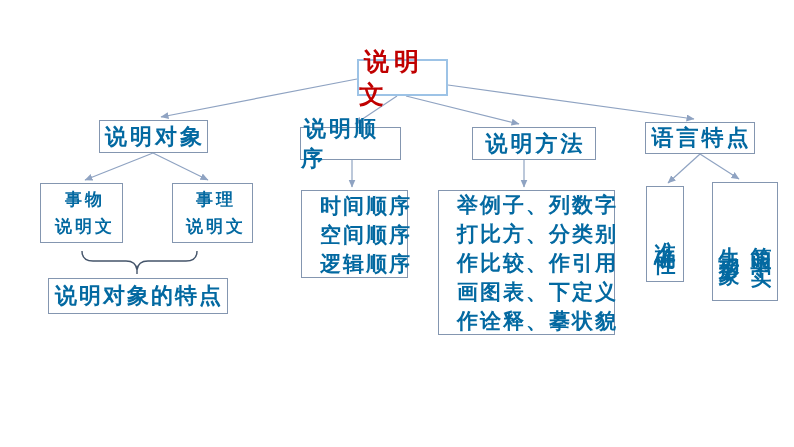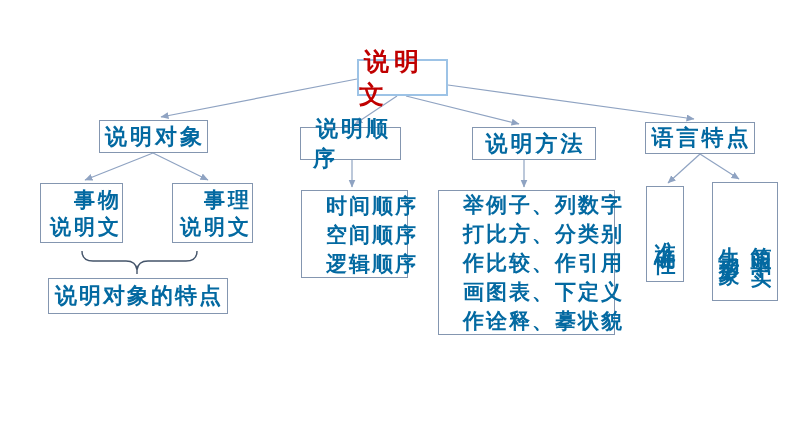--- a/index.html
+++ b/index.html
@@ -18,25 +18,25 @@
     box-sizing:border-box;
     display:flex;align-items:center;justify-content:center;
     color:#0369a1;font-weight:bold;
   }
   .node.root{
     border:2px solid #9dc3e6;
     color:#c00000;
     font-size:25px;letter-spacing:5px;text-indent:5px;
   }
   .lvl2{font-size:22px;letter-spacing:3px;text-indent:3px;}
-  .two-line{flex-direction:column;align-items:flex-end;justify-content:center;
-    font-size:21px;letter-spacing:3px;line-height:27px;padding-left:7px;}
+  .two-line{flex-direction:column;align-items:center;justify-content:center;
+    font-size:17px;letter-spacing:3px;line-height:27px;padding-left:7px;}
   .sum{font-size:22px;letter-spacing:2px;text-indent:2px;}
   .list{flex-direction:column;align-items:flex-start;justify-content:center;
-    font-size:21px;letter-spacing:2px;line-height:29px;padding-left:24px;}
+    font-size:21px;letter-spacing:2px;line-height:29px;padding-left:18px;}
   .list .row{display:block;white-space:nowrap;}
   .vbox{flex-direction:row;align-items:center;justify-content:center;gap:4px;}
   .vcol{
     writing-mode:vertical-rl;text-orientation:upright;
     font-size:21px;letter-spacing:6px;font-weight:bold;white-space:nowrap;
   }
 </style>
 </head>
 <body>
 
@@ -66,21 +66,21 @@
   </svg>
 
   <div class="node root" style="left:357px;top:59px;width:91px;height:37px;">
     <span>说明文</span>
   </div>
 
   <div class="node lvl2" style="left:99px;top:120px;width:109px;height:33px;">
     <span>说明对象</span>
   </div>
 
-  <div class="node lvl2" style="left:300px;top:127px;width:101px;height:33px;padding-left:12px;">
+  <div class="node lvl2" style="left:300px;top:127px;width:101px;height:33px;">
     <span>说明顺序</span>
   </div>
 
   <div class="node lvl2" style="left:472px;top:127px;width:124px;height:33px;">
     <span>说明方法</span>
   </div>
 
   <div class="node lvl2" style="left:645px;top:122px;width:110px;height:32px;">
     <span>语言特点</span>
   </div>

